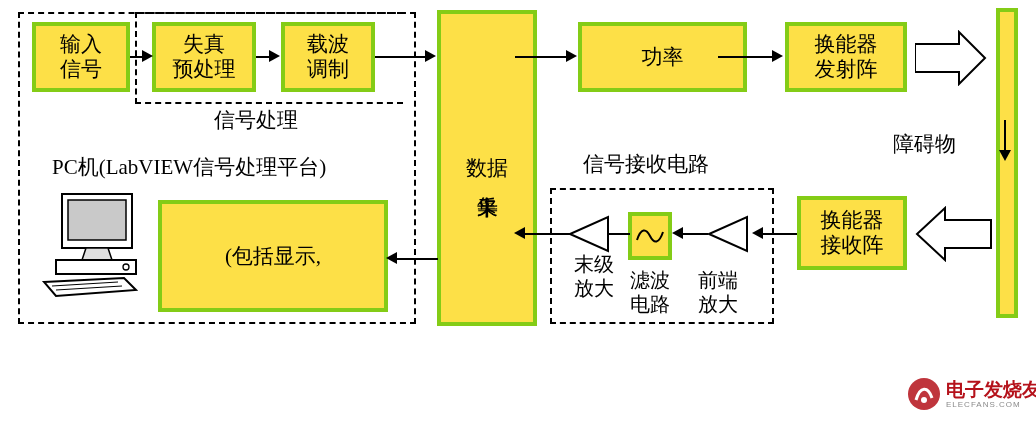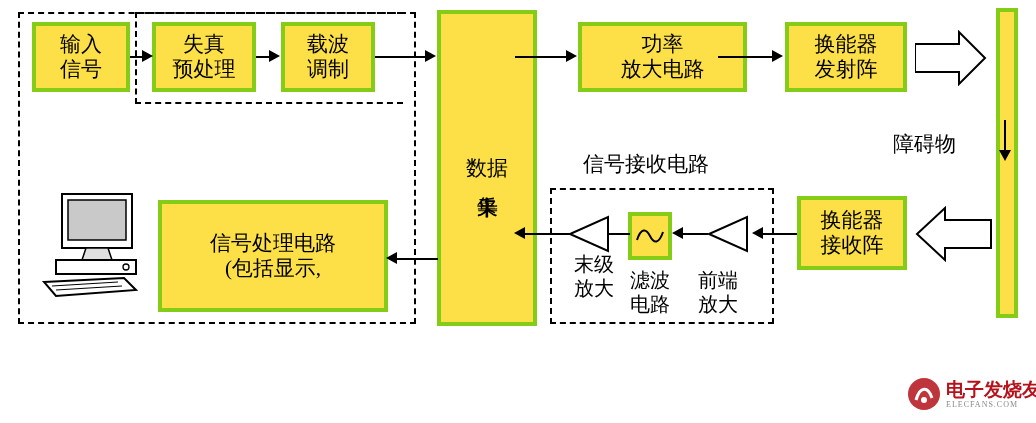--- a/index.html
+++ b/index.html
@@ -86,21 +86,21 @@
     opacity: 0.85;
   }
   .wm-text {
     position: absolute;
     font-family: "Liberation Sans", sans-serif;
     color: #b5121b;
     white-space: nowrap;
   }
   .wm-sub {
     position: absolute;
-    font-family: Liberation Serif, serif;
+    font-family: Liberation Sans, sans-serif;
     color: #8a8a8a;
     white-space: nowrap;
     font-size: 8px;
     letter-spacing: 1px;
   }
 </style>
 </head>
 <body>
 
 <div id="root">
@@ -126,45 +126,45 @@
     <span class="ln">预处理</span>
   </div>
 
   <div class="box" style="left:437px; top:10px; width:100px; height:316px; font-size:21px;">
     <span class="ln">数据</span>
     <span class="ln" style="writing-mode:vertical-rl; text-orientation:upright; letter-spacing:0;">采集卡</span>
   </div>
 
   <div class="box" style="left:578px; top:22px; width:169px; height:70px; font-size:21px;">
     <span class="ln">功率</span>
-    <span class="ln">放大电路</span>
   </div>
 
   <div class="box" style="left:785px; top:22px; width:122px; height:70px; font-size:21px;">
     <span class="ln">换能器</span>
     <span class="ln">发射阵</span>
   </div>
 
   <div class="box" style="left:797px; top:196px; width:110px; height:74px; font-size:21px;">
     <span class="ln">换能器</span>
     <span class="ln">接收阵</span>
   </div>
 
   <div class="box" style="left:158px; top:200px; width:230px; height:112px; font-size:21px;">
-    <span class="ln">信号处理电路</span>
     <span class="ln">(包括显示,</span>
   </div>
 
   <div class="box" style="left:628px; top:212px; width:44px; height:48px;">
     <svg width="30" height="20" viewBox="0 0 30 20">
       <path d="M2 14 C 6 2, 11 2, 15 10 C 19 18, 24 18, 28 6" stroke="#000" stroke-width="2" fill="none"></path>
     </svg>
   </div>
 
-
+  <div class="label" style="left:214px; top:106px; font-size:21px;">信号处理</div>
+
+  <div class="label" style="left:52px; top:153px; font-size:21px;">PC机(LabVIEW信号处理平台)</div>
 
   <div class="label" style="left:893px; top:130px; font-size:21px;">障碍物</div>
 
   <div class="label" style="left:583px; top:150px; font-size:21px;">信号接收电路</div>
 
   <div class="label" style="left:558px; top:252px; font-size:20px; line-height:1.2; text-align:right; width:56px;">
     <div>末级</div>
     <div>放大</div>
   </div>
 

